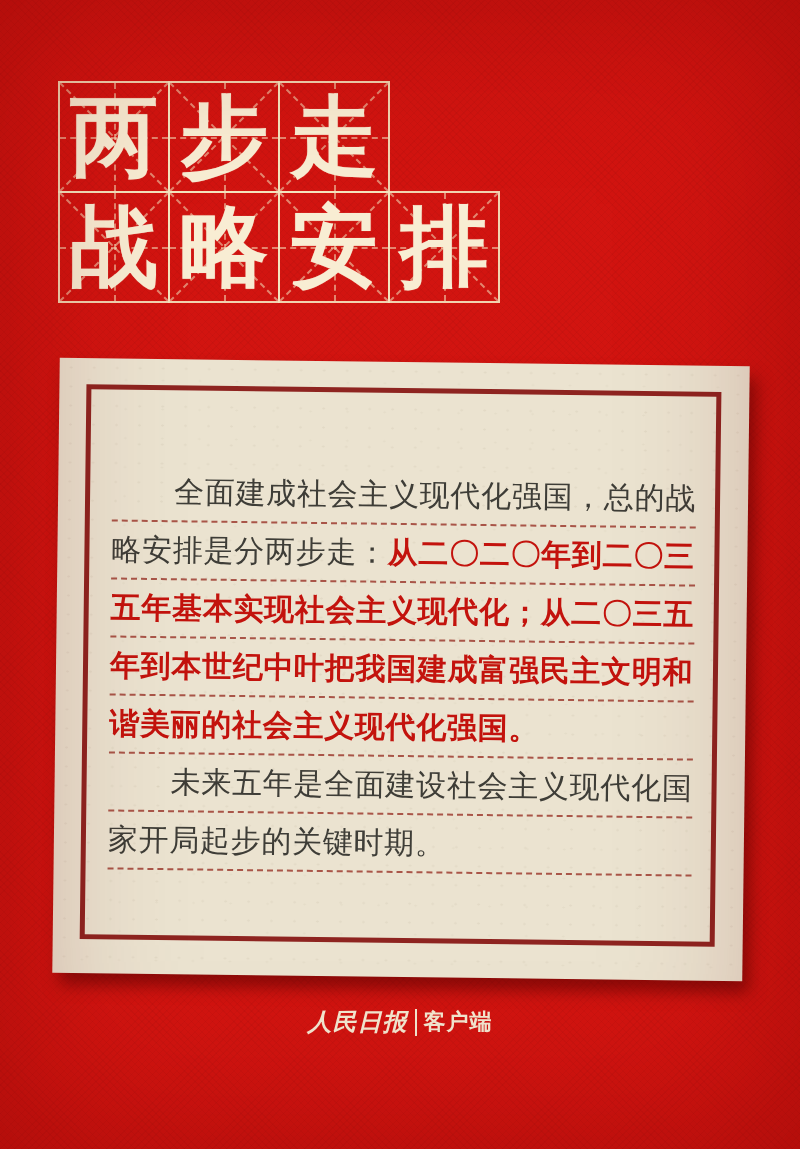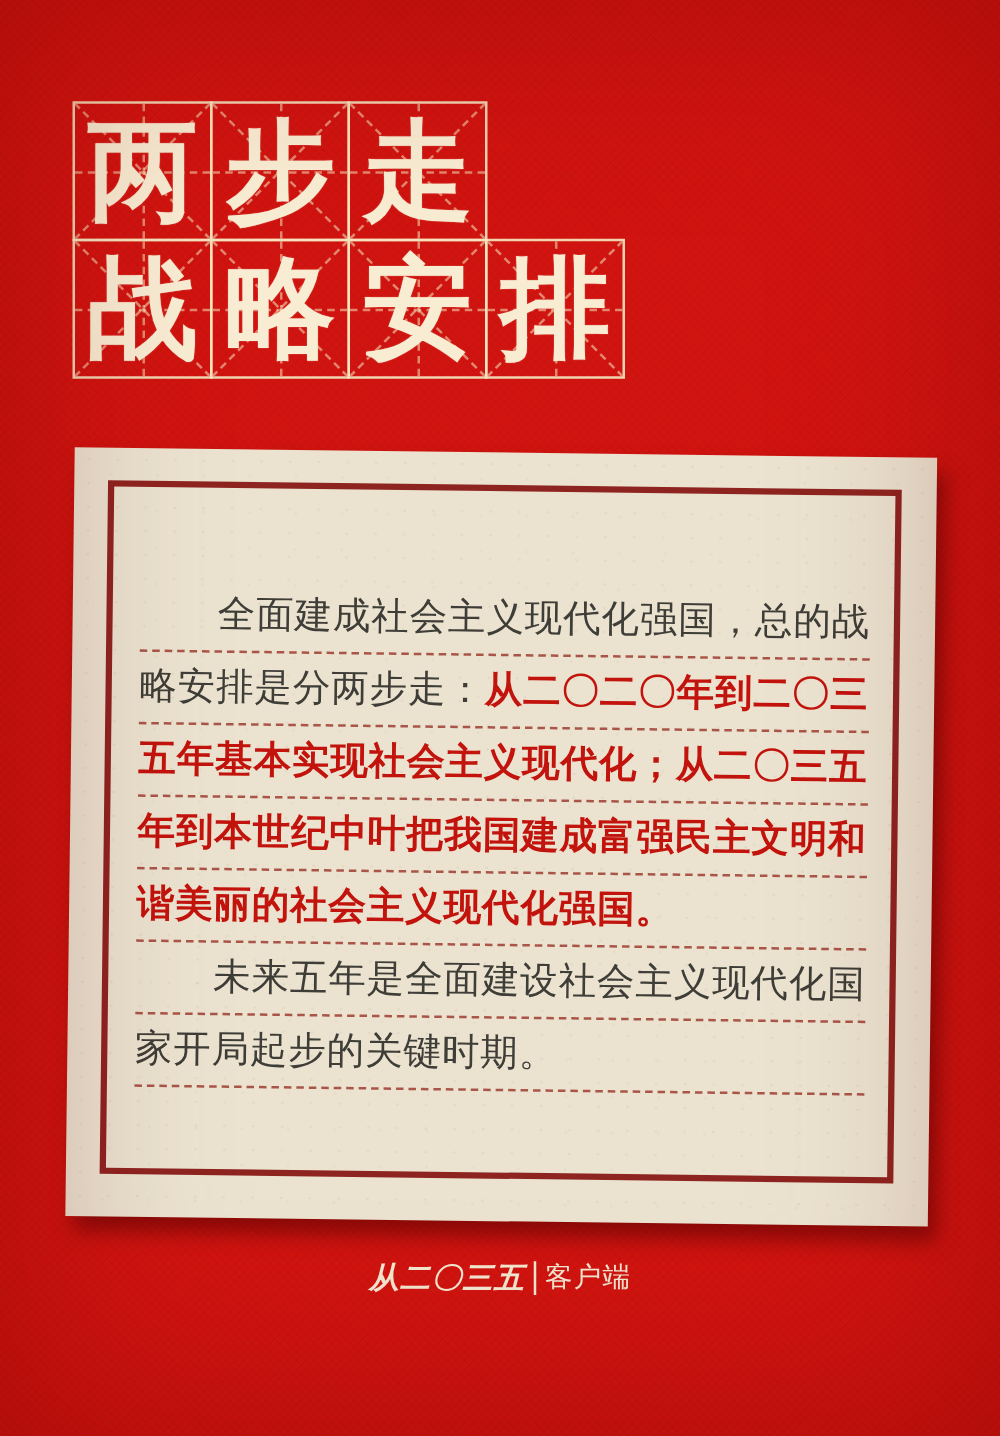--- a/index.html
+++ b/index.html
@@ -81,21 +81,21 @@
   .footer{
     position:absolute; left:0; right:0; top:1006px; z-index:4;
     display:flex; align-items:center; justify-content:center; gap:7px;
     color:#f3e8d1;
   }
   .brand-script{
     font-family:"DejaVu Serif", serif; font-style:italic;
     font-size:24px; font-weight:700; letter-spacing:1px;
   }
   .brand-bar{ width:2px; height:27px; background:#f3e8d1; }
-  .brand-suffix{ font-size:22px; font-weight:400; letter-spacing:1px; }
+  .brand-suffix{ font-size:22px; font-weight:700; letter-spacing:1px; }
 </style>
 </head>
 <body>
 
 <div class="poster">
 
   <div class="title-grid">
     <div class="grid-row">
       <div class="cell">
         <span class="diag d1"></span>
@@ -172,19 +172,19 @@
       <div class="line indent">
         <span class="dark">未来五年是全面建设社会主义现代化国</span>
       </div>
       <div class="line">
         <span class="dark">家开局起步的关键时期。</span>
       </div>
     </div>
   </div>
 
   <div class="footer">
-    <span class="brand-script">从二〇三五</span>
+    <span class="brand-script">人民日报</span>
     <span class="brand-bar"></span>
     <span class="brand-suffix">客户端</span>
   </div>
 
   <div class="vignette"></div>
 </div>
 
 </body></html>

